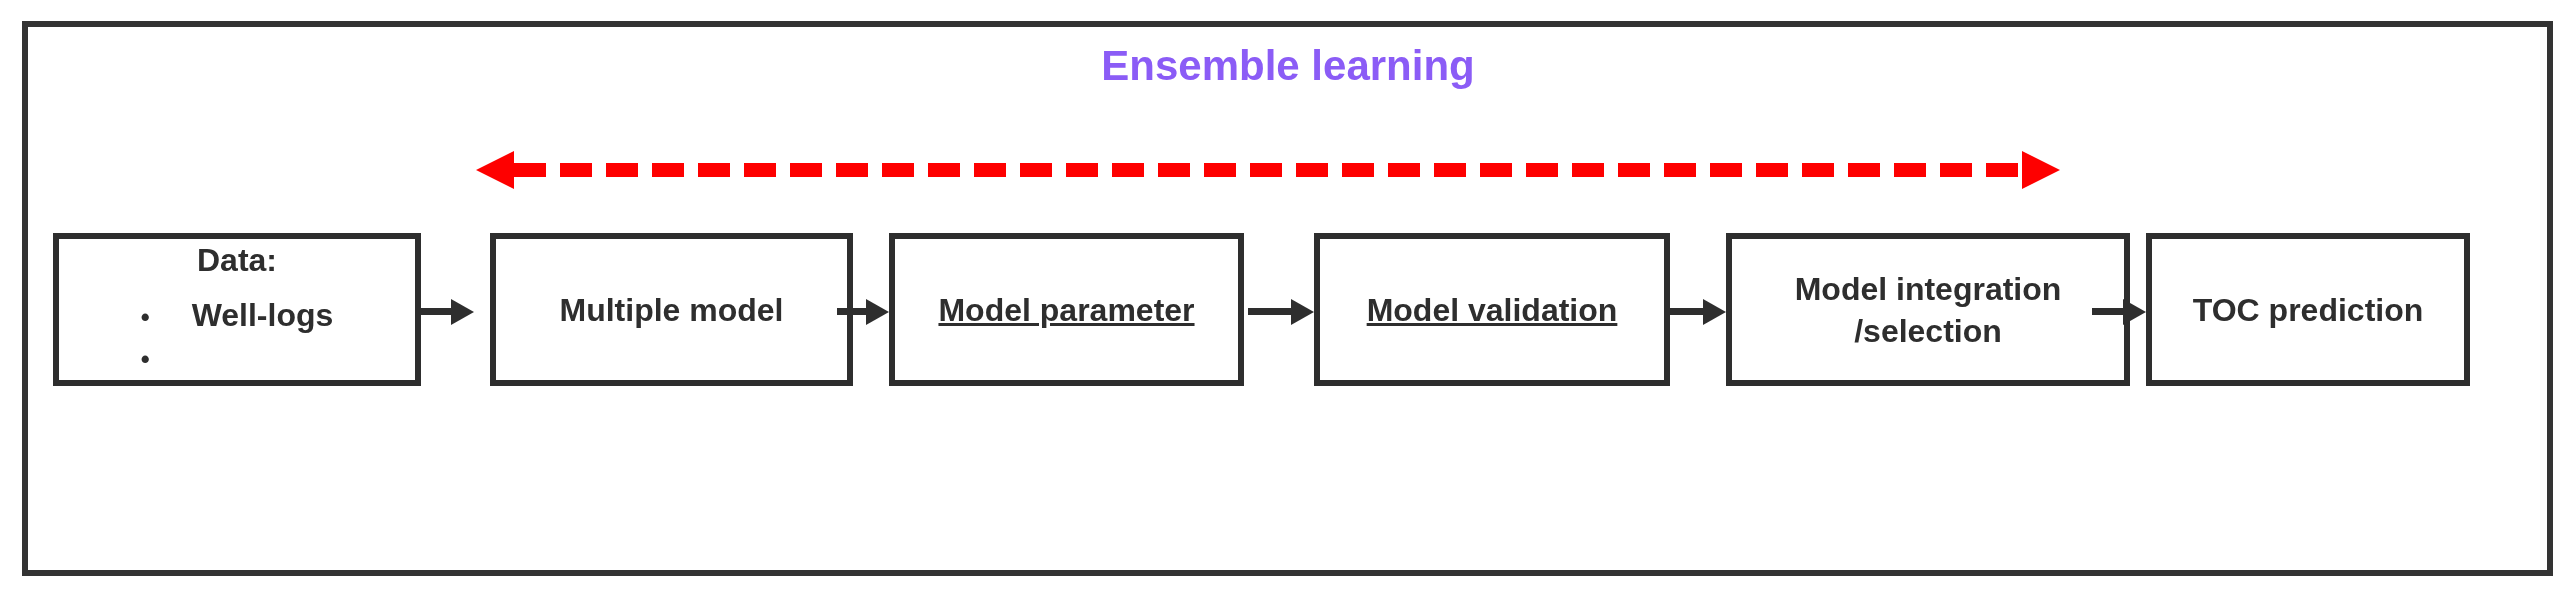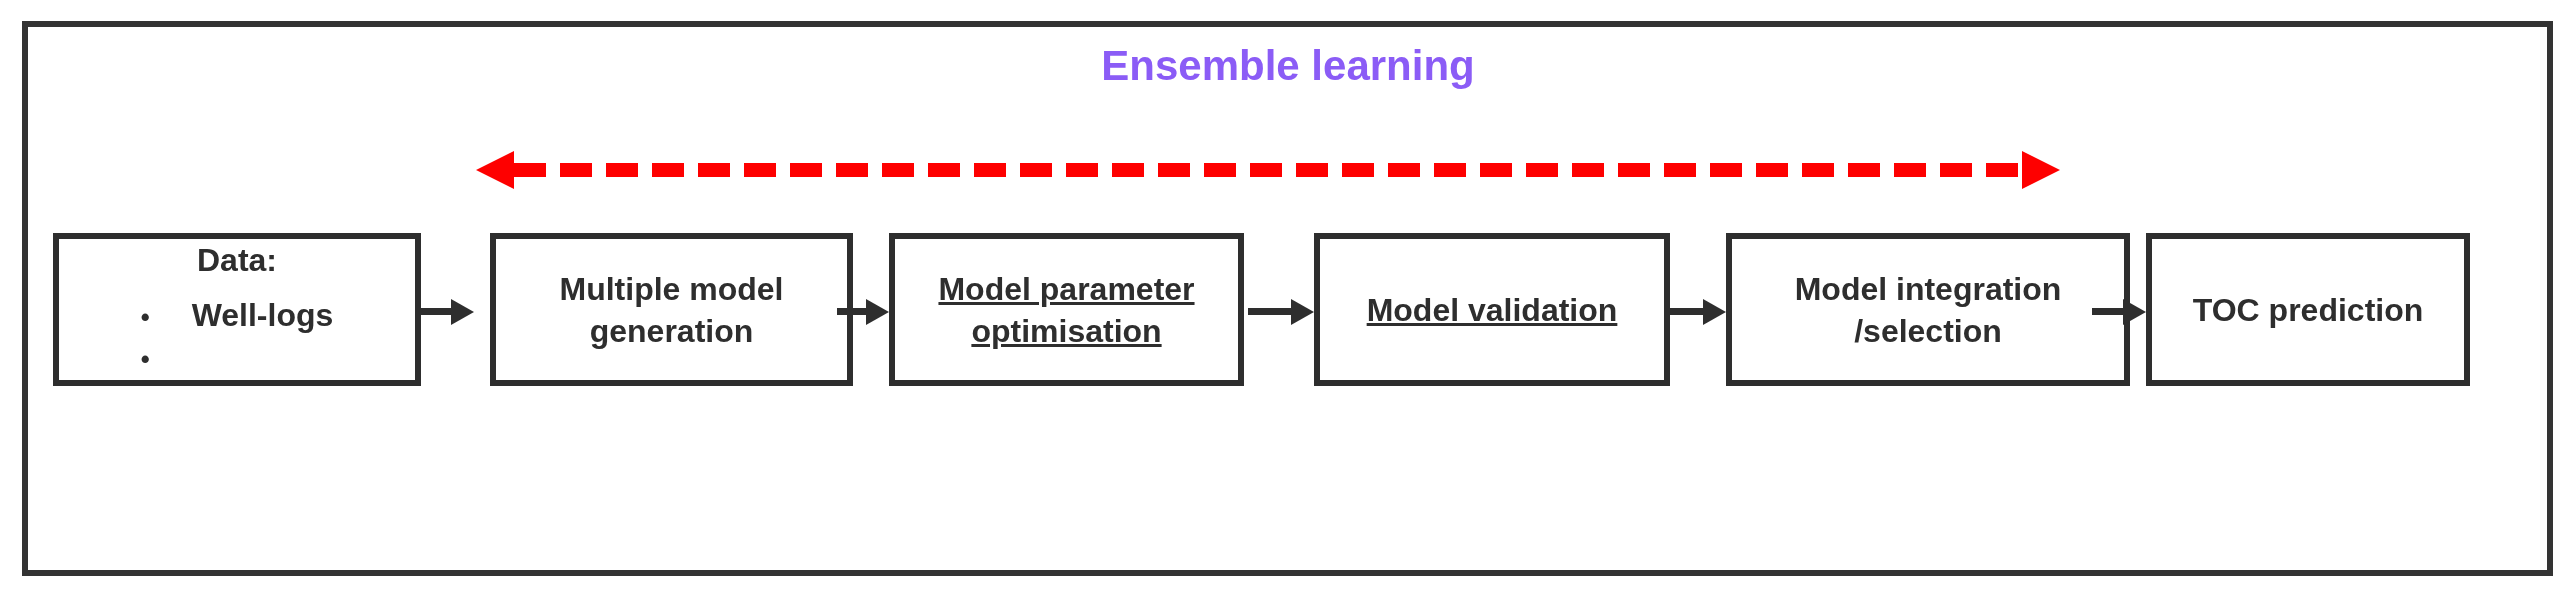--- a/index.html
+++ b/index.html
@@ -146,31 +146,29 @@
   </div>
 </div>
 
 <div class="connector" style="left:421px; width:53px;">
   <div class="shaft"></div>
   <div class="head"></div>
 </div>
 
 <div class="flow-box" style="left:474px; width:363px;margin-left:16px;">
   <span class="line">Multiple model</span>
-  <span class="line">generation</span>
 </div>
 
 <div class="connector" style="left:837px; width:52px;">
   <div class="shaft"></div>
   <div class="head"></div>
 </div>
 
 <div class="flow-box" style="left:889px; width:355px;text-decoration:underline;">
   <span class="line">Model parameter</span>
-  <span class="line">optimisation</span>
 </div>
 
 <div class="connector" style="left:1248px; width:66px;">
   <div class="shaft"></div>
   <div class="head"></div>
 </div>
 
 <div class="flow-box" style="left:1314px; width:356px;text-decoration:underline;">
   <span class="line">Model validation</span>
 </div>

